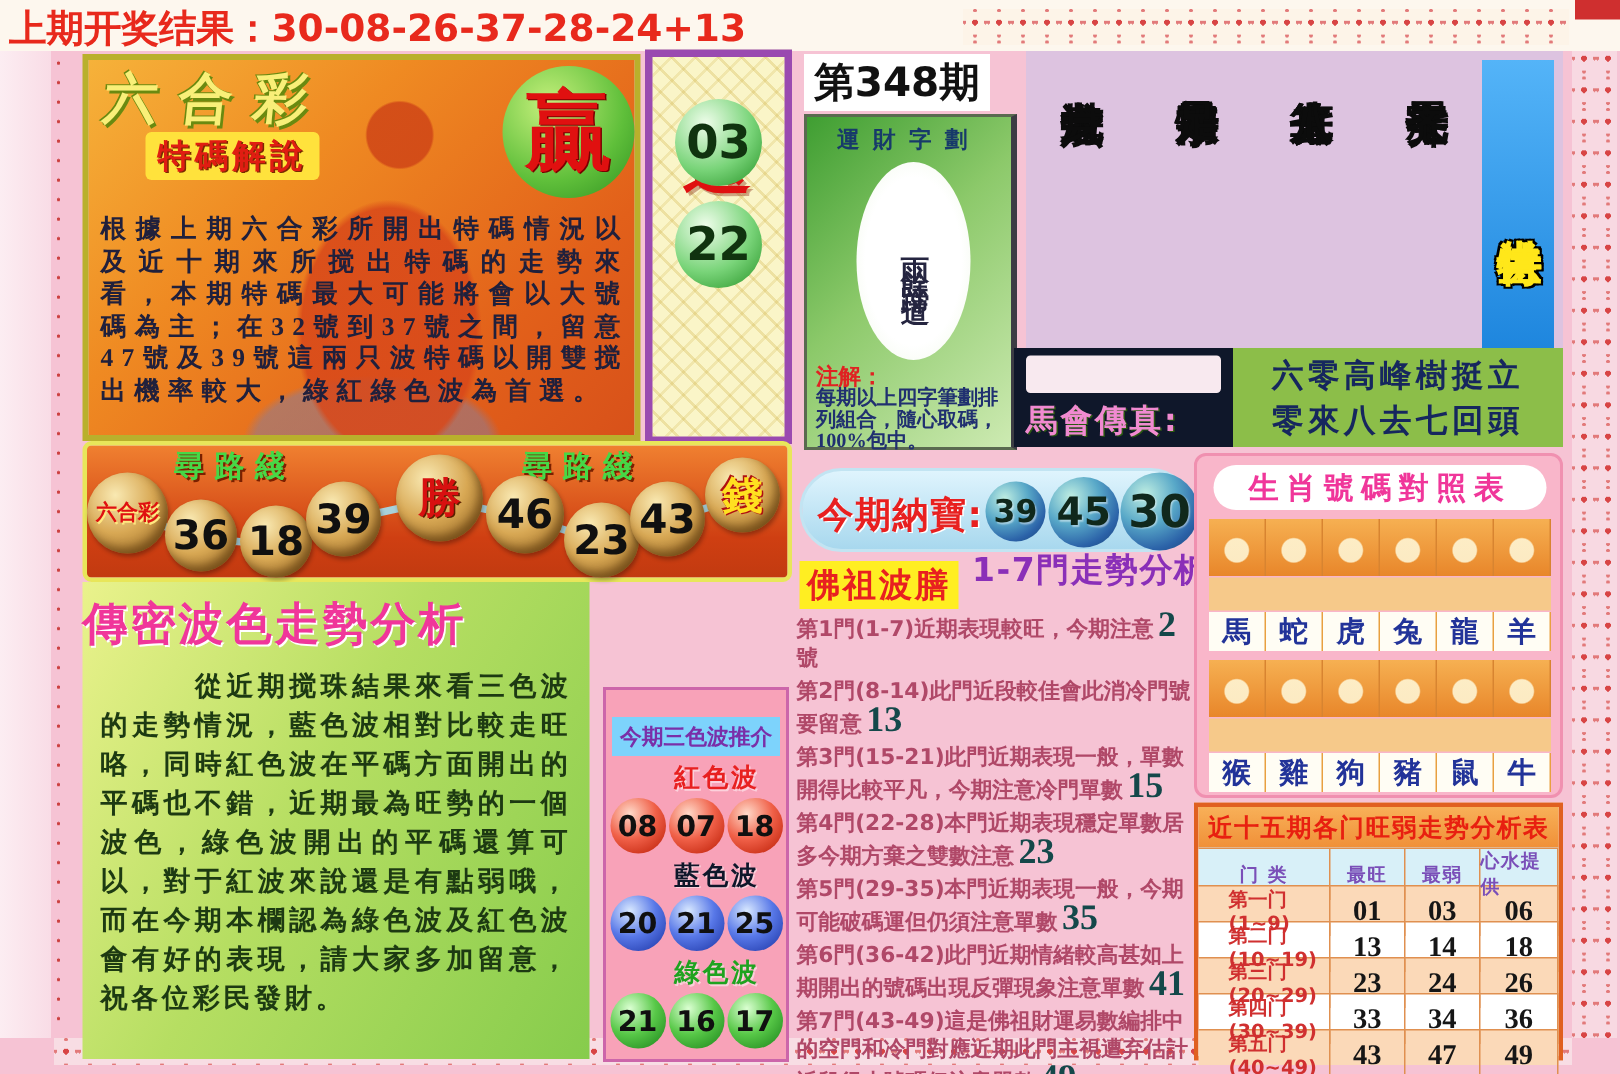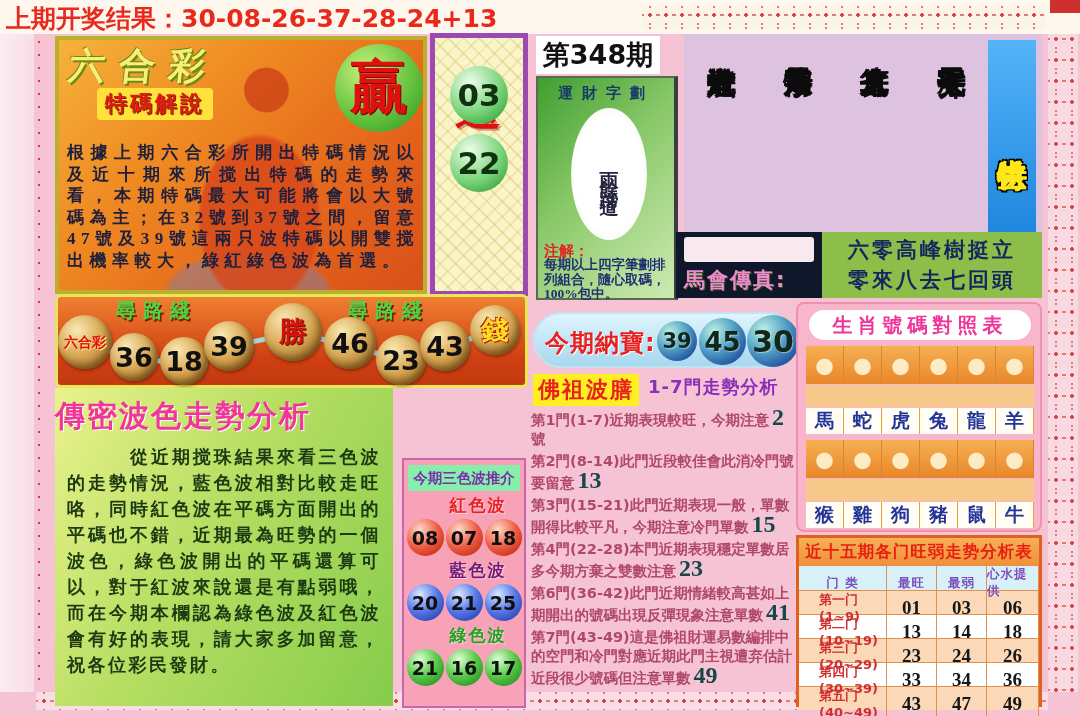--- a/index.html
+++ b/index.html
@@ -123,47 +123,47 @@
   .bose{left:55px;top:388px;width:338px;height:318px;
       background:linear-gradient(120deg,#eaf28c,#b6de62 45%,#86cc4c);}
   .bose-title{left:0;top:8px;width:100%;font-size:30px;font-weight:bold;
       color:#f0369a;letter-spacing:2px;text-shadow:1px 1px 0 #fff;}
   .bose-body{left:12px;top:56px;width:314px;font-family:"Liberation Serif",serif;
       font-size:18px;font-weight:bold;color:#1d3a12;line-height:26px;letter-spacing:2.5px;
       text-align:justify;text-indent:3.5em;}
   
   .sanse{left:402px;top:458px;width:124px;height:250px;box-sizing:border-box;
       background:#f8a2b8;border:2px solid #cc66aa;}
-  .ss-header{margin:5px 4px 2px 4px;height:26px;background:#86efac;
+  .ss-header{margin:18px 4px 2px 4px;height:26px;background:#7dd3fc;
       display:flex;align-items:center;justify-content:center;
       font-size:14.5px;font-weight:bold;color:#7a2fa8;}
   .gname{text-align:center;font-size:17px;font-weight:bold;letter-spacing:2px;margin-top:3px;
       text-shadow:1px 1px 0 rgba(255,255,255,.5);padding-left:28px;}
-  .gname-red{color:#e82020;} .gname-blue{color:#701a75;} .gname-green{color:#1fa31f;}
+  .gname-red{color:#e82020;} .gname-blue{color:#0f172a;} .gname-green{color:#1fa31f;}
   .ball-row{display:flex;justify-content:center;gap:2px;margin-top:2px;}
   .sball{width:37px;height:37px;border-radius:50%;display:flex;align-items:center;justify-content:center;
       font-size:19px;font-weight:bold;color:#101010;}
   .row-red .sball{background:radial-gradient(circle at 35% 28%,#ffd9c9,#f06048 48%,#b81800);}
   .row-blue .sball{background:radial-gradient(circle at 35% 28%,#d9e9ff,#5878e8 48%,#1830a0);}
   .row-green .sball{background:radial-gradient(circle at 35% 28%,#dbffd2,#58c848 48%,#188018);}
   
   .nabao{left:533px;top:312px;width:262px;height:56px;border-radius:28px;
       background:linear-gradient(#dff4fd,#a8d8ee);border:2px solid #c2e4f2;box-sizing:border-box;}
   .nb-label{left:10px;top:13px;font-size:24px;font-weight:bold;color:#e82020;letter-spacing:1px;
       text-shadow:1px 1px 0 #fff;}
   .eball{border-radius:50%;display:flex;align-items:center;justify-content:center;font-weight:bold;
       background:radial-gradient(circle at 32% 28%,#bfeee2,#58a8c8 40%,#2b62a8 72%,#173f6e);
       color:#10281c;text-shadow:1px 1px 1px rgba(255,255,255,.45);}
   .nb-39{left:122px;top:7px;width:40px;height:40px;font-size:21px;}
   .nb-45{left:164px;top:4px;width:47px;height:47px;font-size:26px;}
   .nb-30{left:212px;top:1px;width:52px;height:52px;font-size:30px;}
   
   .fz-hl{left:533px;top:374px;background:#ffee22;color:#e82020;font-size:22px;font-weight:bold;
       padding:1px 5px;letter-spacing:2px;}
-  .fz-rest{left:648px;top:375px;color:#8a2fb8;font-size:18px;font-weight:bold;letter-spacing:1px;}
+  .fz-rest{left:648px;top:365px;color:#8a2fb8;font-size:22px;font-weight:bold;letter-spacing:1px;}
   .fz-text{left:531px;top:408px;width:264px;}
   .fz-line{margin:0 0 3px 0;font-size:14.5px;font-weight:bold;color:#b04868;line-height:19px;}
   .fz-num{font-size:24px;color:#14484a;padding:0 3px;font-family:"Liberation Serif",serif;}
   
   .zodiac{left:796px;top:302px;width:246px;height:230px;box-sizing:border-box;
       background:#f9b6ca;border:2px solid #f090b0;border-radius:8px;}
   .zd-pill{left:11px;top:6px;width:222px;height:30px;background:#ffffff;border-radius:15px;
       display:flex;align-items:center;justify-content:center;
       font-size:20px;font-weight:bold;color:#f0369a;letter-spacing:5px;
       font-family:"Liberation Serif",serif;}
@@ -322,20 +322,21 @@
 </div>
 
 <div class="abs fz-hl">佛祖波膳</div>
 <div class="abs fz-rest">1-7門走勢分析</div>
 <div class="abs fz-text">
 
 <p class="fz-line"><span>第1門(1-7)近期表現較旺，今期注意</span><span class="fz-num">2</span><span>號</span></p>
     <p class="fz-line"><span>第2門(8-14)此門近段較佳會此消冷門號要留意</span><span class="fz-num">13</span><span></span></p>
     <p class="fz-line"><span>第3門(15-21)此門近期表現一般，單數開得比較平凡，今期注意冷門單數</span><span class="fz-num">15</span><span></span></p>
     <p class="fz-line"><span>第4門(22-28)本門近期表現穩定單數居多今期方棄之雙數注意</span><span class="fz-num">23</span><span></span></p>
+    <p class="fz-line"><span>第5門(29-35)本門近期表現一般，今期可能破碼運但仍須注意單數</span><span class="fz-num">35</span><span></span></p>
     <p class="fz-line"><span>第6門(36-42)此門近期情緒較高甚如上期開出的號碼出現反彈現象注意單數</span><span class="fz-num">41</span><span></span></p>
     <p class="fz-line"><span>第7門(43-49)這是佛祖財運易數編排中的空門和冷門對應近期此門主視遭弃估計近段很少號碼但注意單數</span><span class="fz-num">49</span><span></span></p>
   </div>
 
 <div class="abs zodiac">
   <div class="abs zd-pill">生肖號碼對照表</div>
   <div class="abs zd-group zg1">
     <div class="zd-animals">
       <div class="zd-acell"></div>
       <div class="zd-acell"></div>

